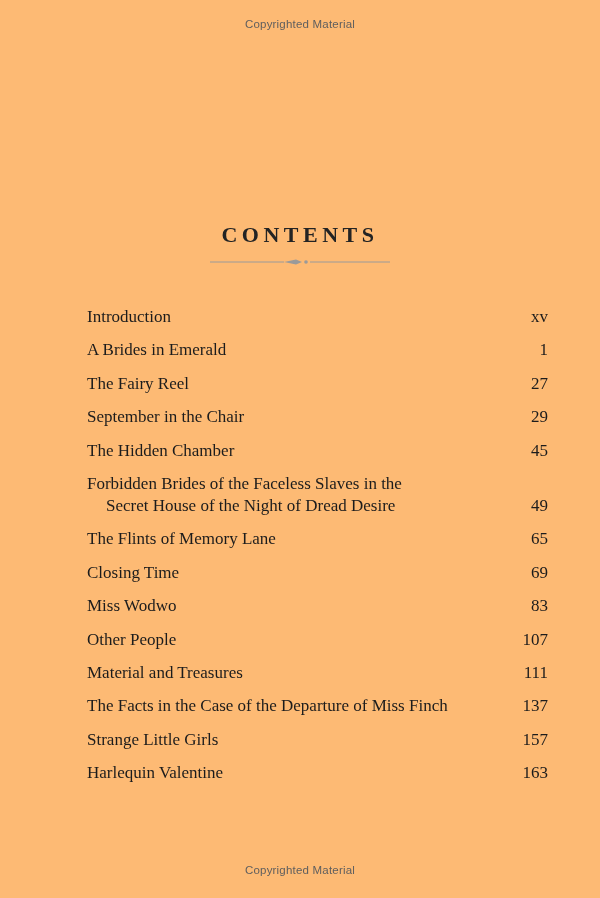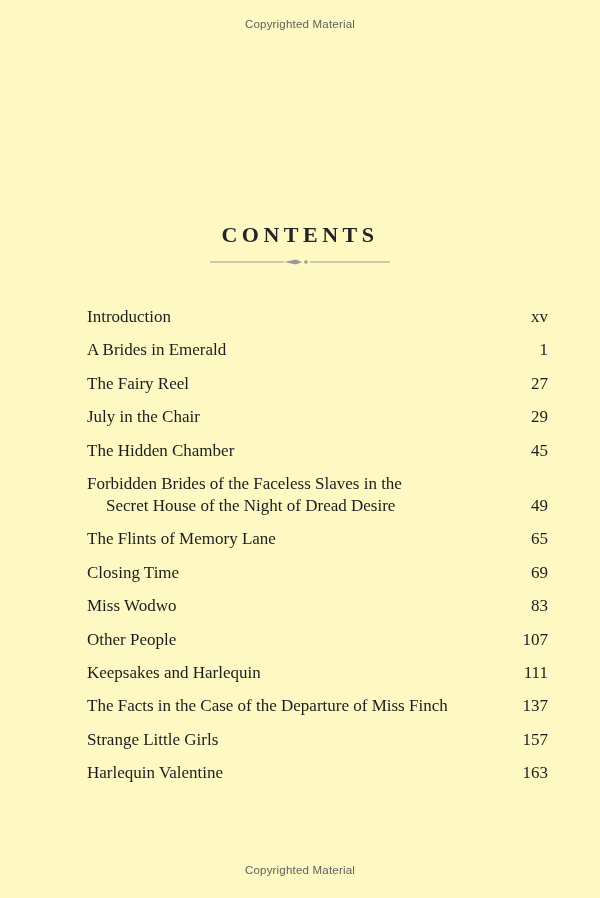--- a/index.html
+++ b/index.html
@@ -4,21 +4,21 @@
 <style>
   html, body {
     margin: 0;
     padding: 0;
     background: #ffffff;
   }
   .book-page {
     position: relative;
     width: 600px;
     height: 898px;
-    background: #fef9c3;
+    background: #fdba74;
     font-family: "Liberation Serif", serif;
     overflow: hidden;
   }
   .copyright {
     position: absolute;
     left: 0;
     right: 0;
     text-align: center;
     font-family: "Liberation Sans", sans-serif;
     font-size: 11.5px;
@@ -107,21 +107,21 @@
         <div class="toc-page">1</div>
       </div>
       <div class="toc-row">
         <div class="toc-title">
           <div class="toc-line">The Fairy Reel</div>
         </div>
         <div class="toc-page">27</div>
       </div>
       <div class="toc-row">
         <div class="toc-title">
-          <div class="toc-line">July in the Chair</div>
+          <div class="toc-line">September in the Chair</div>
         </div>
         <div class="toc-page">29</div>
       </div>
       <div class="toc-row">
         <div class="toc-title">
           <div class="toc-line">The Hidden Chamber</div>
         </div>
         <div class="toc-page">45</div>
       </div>
       <div class="toc-row">
@@ -150,21 +150,21 @@
         <div class="toc-page">83</div>
       </div>
       <div class="toc-row">
         <div class="toc-title">
           <div class="toc-line">Other People</div>
         </div>
         <div class="toc-page">107</div>
       </div>
       <div class="toc-row">
         <div class="toc-title">
-          <div class="toc-line">Keepsakes and Harlequin</div>
+          <div class="toc-line">Material and Treasures</div>
         </div>
         <div class="toc-page">111</div>
       </div>
       <div class="toc-row">
         <div class="toc-title">
           <div class="toc-line">The Facts in the Case of the Departure of Miss Finch</div>
         </div>
         <div class="toc-page">137</div>
       </div>
       <div class="toc-row">

